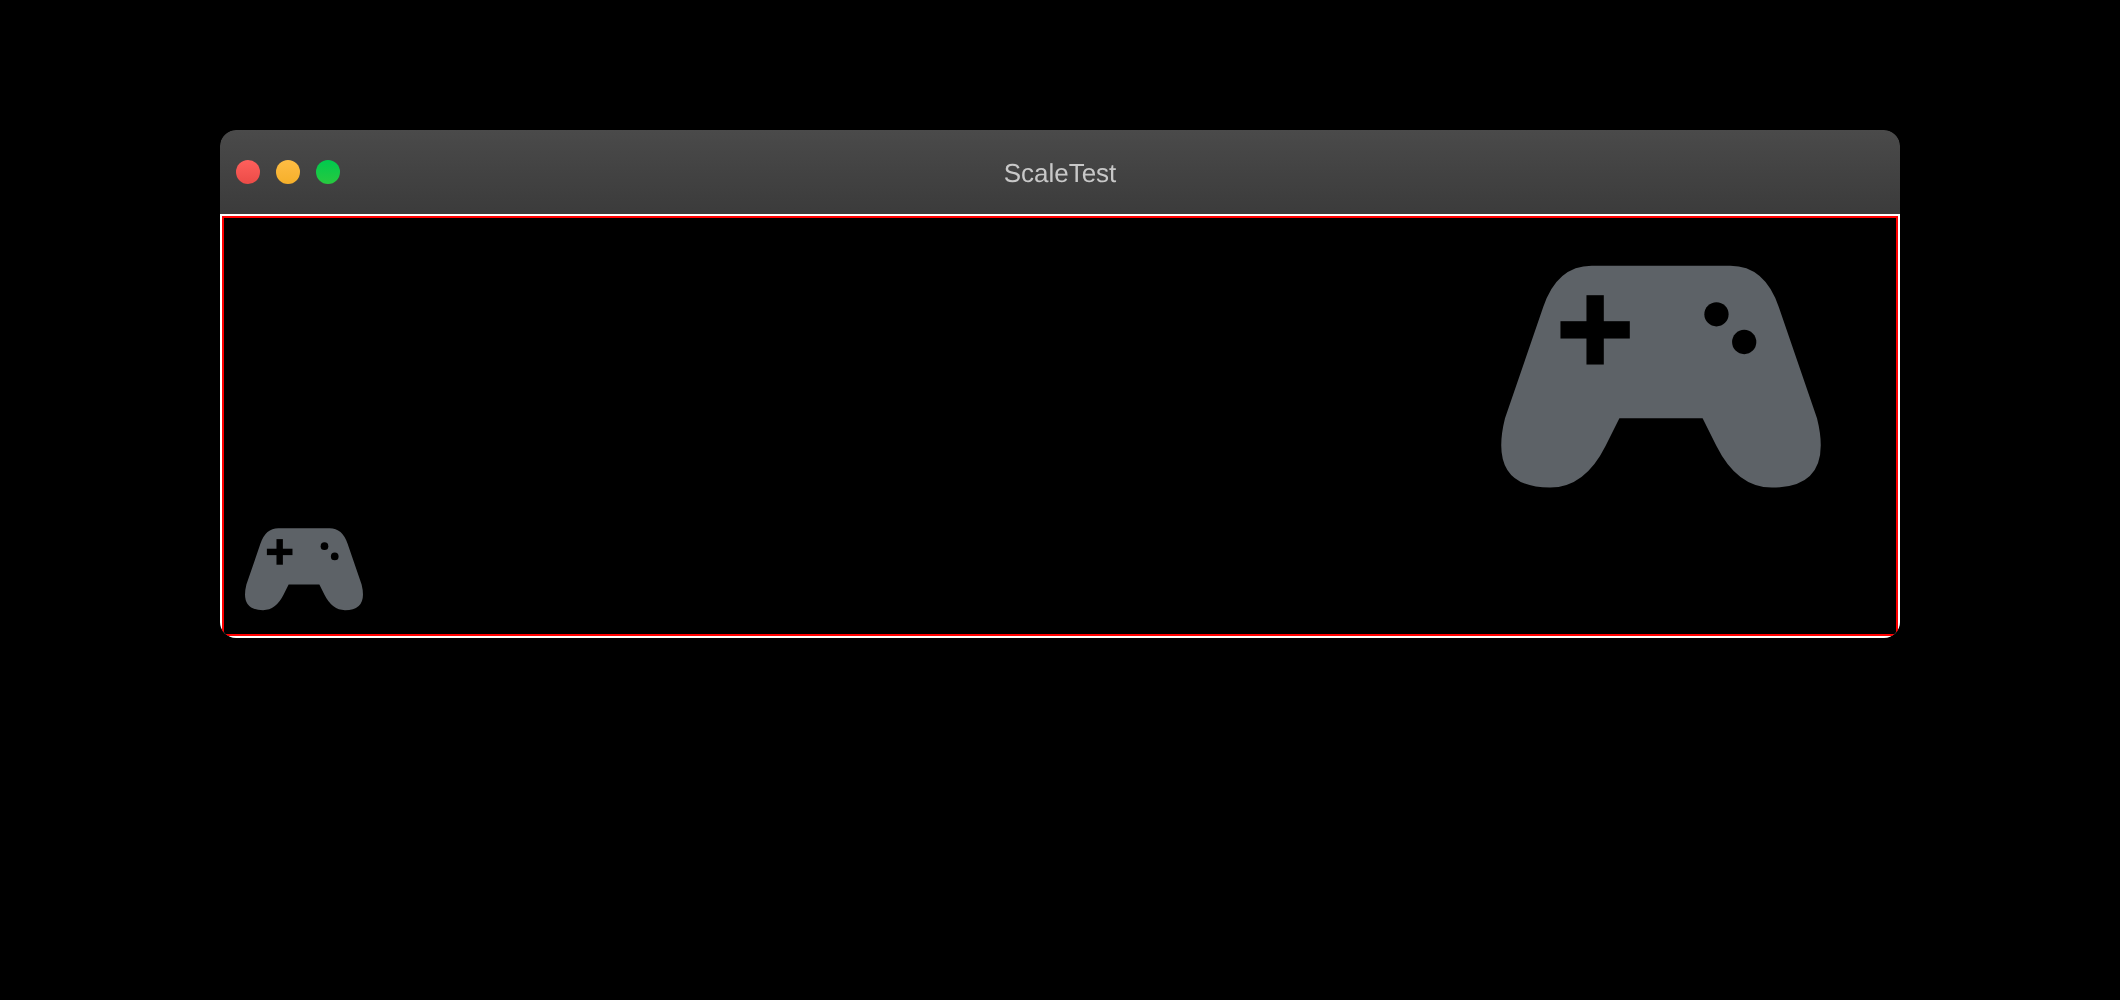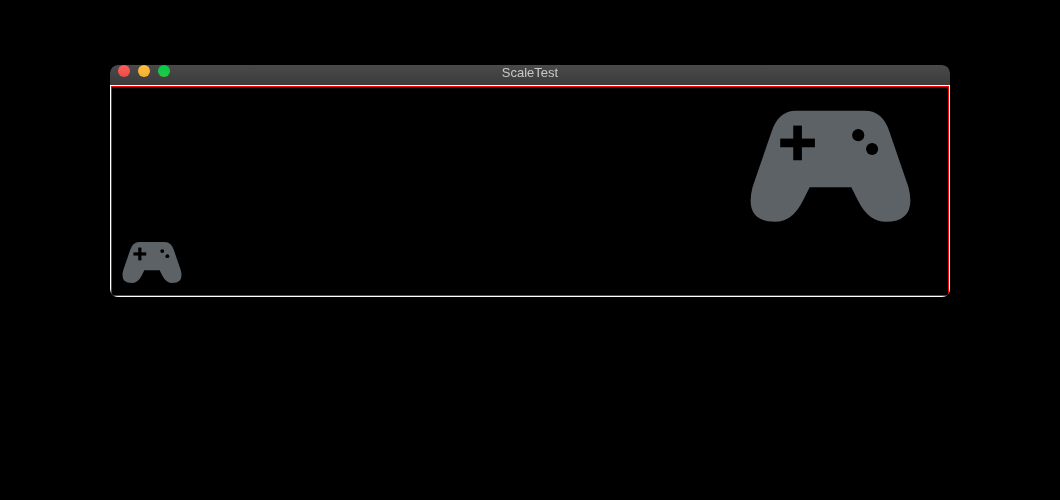--- a/index.html
+++ b/index.html
@@ -20,24 +20,24 @@
     }
     
     .window {
       width: 840px;
       border-radius: 8px;
       overflow: hidden;
       box-shadow: 0 20px 60px rgba(0,0,0,0.5);
     }
     
     .titlebar {
-      height: 20px;
+      height: 42px;
       background: linear-gradient(180deg, #4a4a4a 0%, #3b3b3b 100%);
       display: flex;
-      align-items: flex-start;
+      align-items: center;
       position: relative;
       padding: 0 8px;
       border-top-left-radius: 8px;
       border-top-right-radius: 8px;
       text-decoration: underline;
     }
     
     .traffic-lights {
       display: flex;
       gap: 8px;

